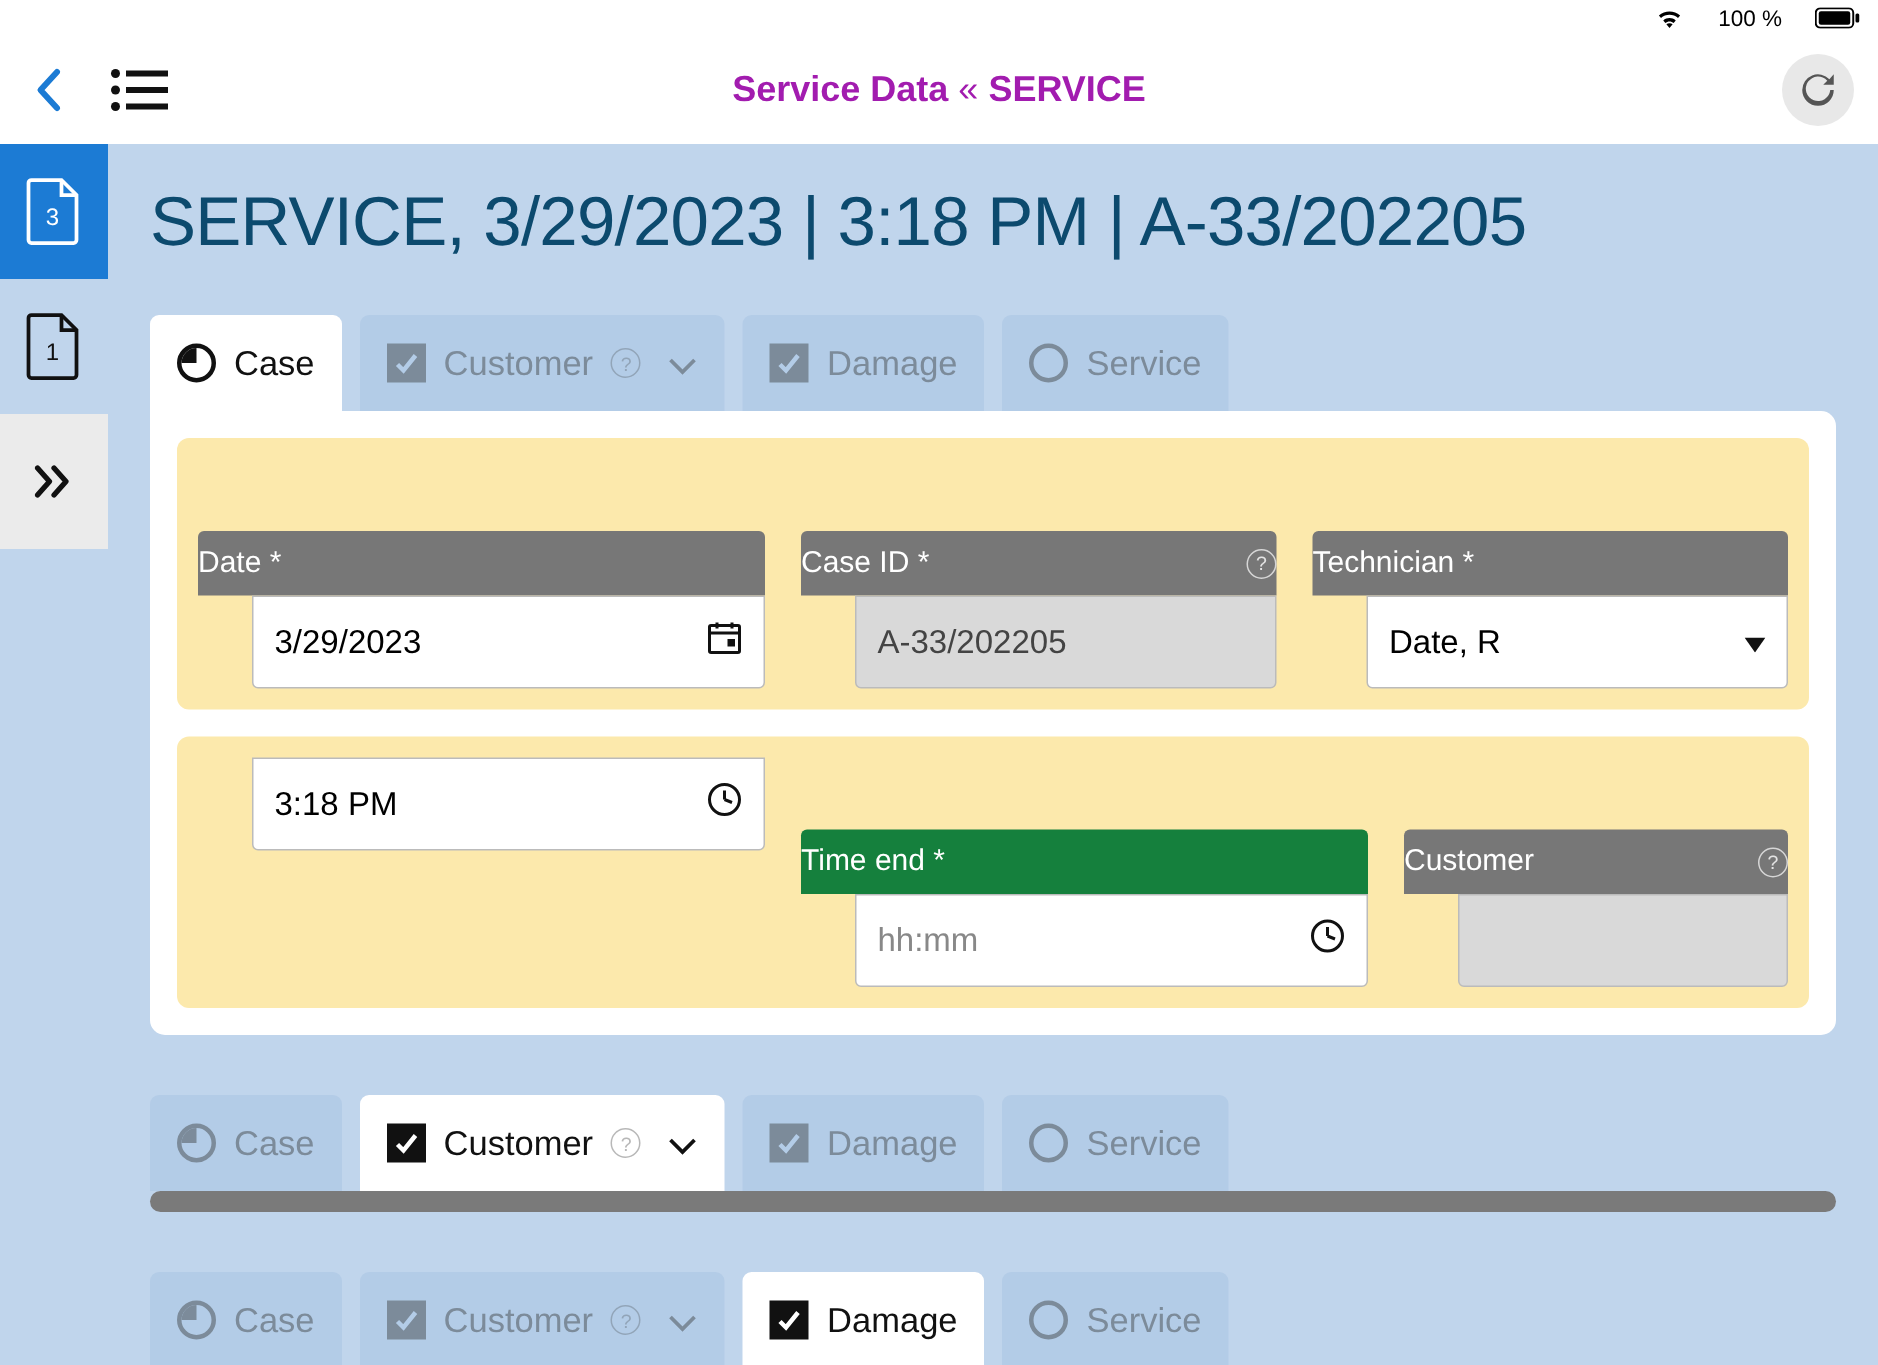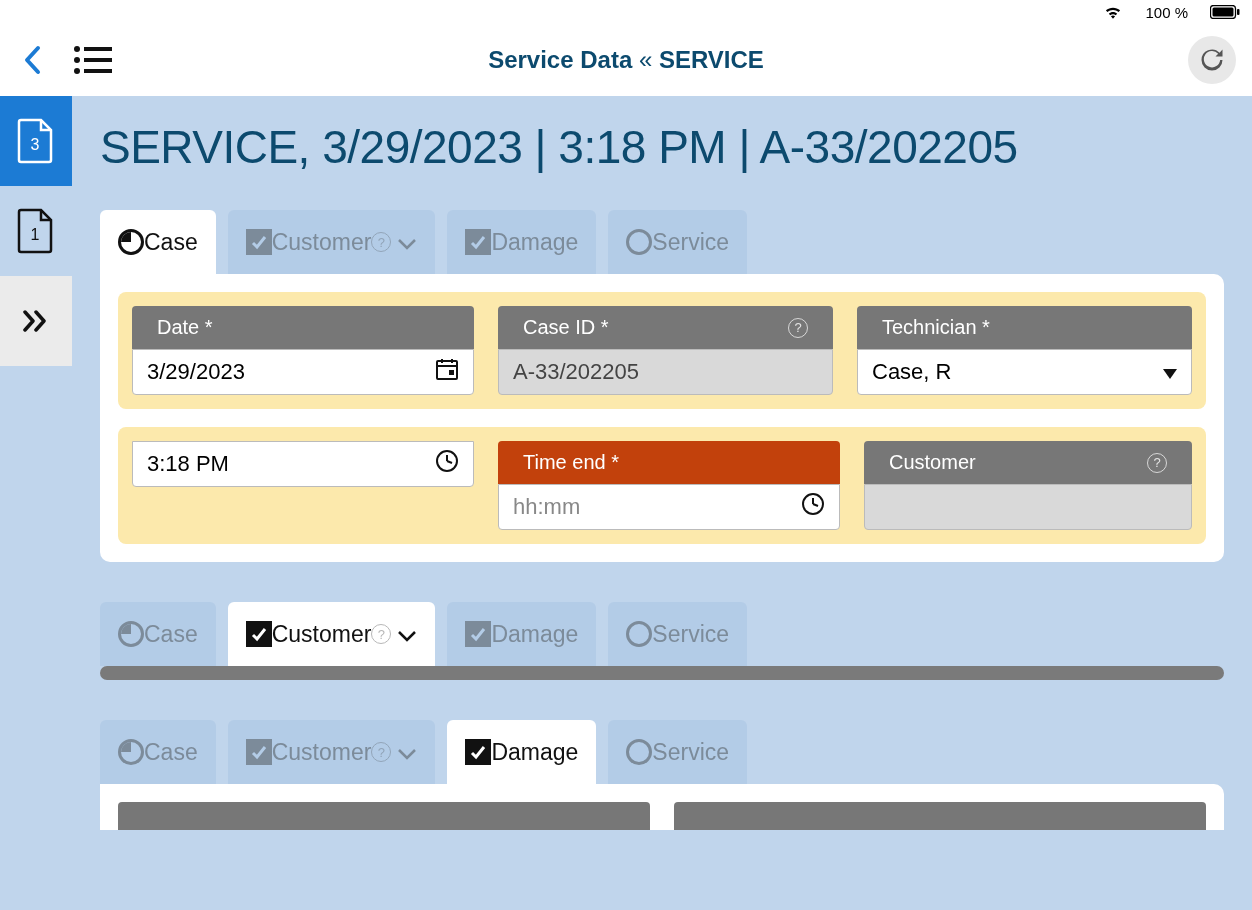--- a/index.html
+++ b/index.html
@@ -7,40 +7,40 @@
 
   
   .status-bar { height: 24px; display: flex; justify-content: flex-end; align-items: center; padding: 0 12px; gap: 22px; font-size: 15px; font-weight: 500; }
   .status-bar svg { display: block; }
 
   
   .header { height: 72px; display: flex; align-items: center; padding: 0 16px; position: relative; }
   .header-left { display: flex; align-items: center; gap: 24px; }
   .back-btn { width: 32px; height: 32px; display:flex; align-items:center; justify-content:center; }
   .menu-btn { width: 42px; height: 38px; display:flex; align-items:center; justify-content:center; }
-  .header-title { position: absolute; left: 50%; transform: translateX(-50%); font-size: 24px; font-weight: 700; color: #0c4a6e; }
+  .header-title { position: absolute; left: 50%; transform: translateX(-50%); font-size: 24px; font-weight: 700; color: #a21caf; }
   .header-title .arrows { font-weight: 400; }
   .refresh-btn { margin-left: auto; width: 48px; height: 48px; border-radius: 24px; background: #e8e8e8; display:flex; align-items:center; justify-content:center; }
 
   
   .app-body { display: flex; height: calc(910px - 24px - 72px); }
   .sidebar { width: 72px; background: #C0D5EC; display: flex; flex-direction: column; }
   .sb-item { height: 90px; display:flex; align-items:center; justify-content:center; position:relative; }
   .sb-item.active { background: #1C7BD4; }
   .sb-item.light { background: #C0D5EC; }
   .sb-item.gray { background: #ebebeb; }
 
   .main { flex: 1; background: #C0D5EC; overflow-y: auto; padding: 24px 28px 0 28px; }
 
   .page-title { font-size: 46px; font-weight: 300; color: #0c4a6e; letter-spacing: -0.5px; margin-bottom: 36px; }
   .page-title .svc { font-weight: 400; }
 
   
   .tabrow { display: flex; gap: 12px; margin-bottom: 0; }
-  .tab { height: 64px; padding: 0 18px; display:flex; align-items:center; border-radius: 6px 6px 0 0; font-size: 23px; }
+  .tab { height: 64px; padding: 0 18px; display:flex; align-items:center; gap: 12px; border-radius: 6px 6px 0 0; font-size: 23px; }
   .tab.inactive { background: #B3CCE7; color: #7c8b9a; }
   .tab.active { background: #fff; color: #111; }
   .tab .label { white-space: nowrap; }
   .tab .help-badge { width: 20px; height:20px; border:1.5px solid currentColor; border-radius:50%; display:inline-flex; align-items:center; justify-content:center; font-size:13px; opacity:0.6; }
   .tab .chev { margin-left: 6px; }
 
   .pie-icon { width:26px; height:26px; border-radius:50%; border:3px solid currentColor; position:relative; display:inline-block; }
   .pie-icon::after { content:""; position:absolute; width:50%; height:50%; background: currentColor; top:0; left:0; border-radius: 13px 0 0 0; transform-origin: bottom right; }
   .pie-icon.dark { color:#111; }
   .pie-icon.dark::after { background:#111; border-radius: 100% 0 0 0; }
@@ -49,24 +49,24 @@
   .check-icon svg { color: #B3CCE7; }
   .tab.active .check-icon svg { color:#fff; }
 
   .ring-icon { width:26px; height:26px; border:3px solid currentColor; border-radius:50%; display:inline-block; }
 
   
   .panel { background:#fff; border-radius: 0 10px 10px 10px; padding: 18px; }
   .field-group { background:#FCE9AC; border-radius:8px; padding: 14px; display:flex; gap:24px; }
   .field-group + .field-group { margin-top: 18px; }
   .field { flex:1; display:flex; flex-direction:column; }
-  .field-label { background:#777; color:#fff; font-size:20px; padding: 10px 25px; border-radius:4px 4px 0 0; display:flex; align-items:center; }
-  .field-label.blue { background:#c2410c; }
+  .field-label { background:#777; color:#fff; font-size:20px; padding: 10px 0; border-radius:4px 4px 0 0; display:flex; align-items:center;margin-top:48px; }
+  .field-label.blue { background:#15803d; }
   .field-label .help-badge { margin-left:auto; width:20px;height:20px;border:1.5px solid rgba(255,255,255,0.7); border-radius:50%; display:inline-flex;align-items:center;justify-content:center;font-size:13px;color:rgba(255,255,255,0.8); }
-  .field-input { background:#fff; border:1px solid #bbb; border-radius:0 0 4px 4px; height:46px; display:flex; align-items:center; padding: 0 14px; font-size:22px; }
+  .field-input { background:#fff; border:1px solid #bbb; border-radius:0 0 4px 4px; height:62px; display:flex; align-items:center; padding: 0 14px; font-size:22px;margin-left:36px; }
   .field-input.readonly { background:#d9d9d9; color:#444; border-color:#bbb; }
   .field-input.empty-readonly { background:#d9d9d9; }
   .field-input input { border:none; outline:none; font-size:22px; flex:1; background:transparent; }
   .field-input input::placeholder { color:#888; }
   .field-input .trail-icon { margin-left:auto; }
   .hscroll { height:14px; background:#7a7a7a; border-radius:7px; margin: 0 0 0 0; }
 
   .tabrow.detached { margin-top: 40px; }
 
   .panel-stub { background:#fff; border-radius:0 10px 0 0; padding:18px 18px 0 18px; margin-top:0; }
@@ -206,21 +206,21 @@
         <div class="field">
           <div class="field-label">
             <span>Case ID *</span>
             <span class="help-badge">?</span>
           </div>
           <div class="field-input readonly">A-33/202205</div>
         </div>
         <div class="field">
           <div class="field-label">Technician *</div>
           <div class="field-input">
-            <span>Case, R</span>
+            <span>Date, R</span>
             <span class="trail-icon">
               <svg width="14" height="10" viewBox="0 0 14 10">
                   <polygon points="0,0 14,0 7,10" fill="#111"></polygon>
                 </svg>
             </span>
           </div>
         </div>
       </div>
 
       <div class="field-group">

